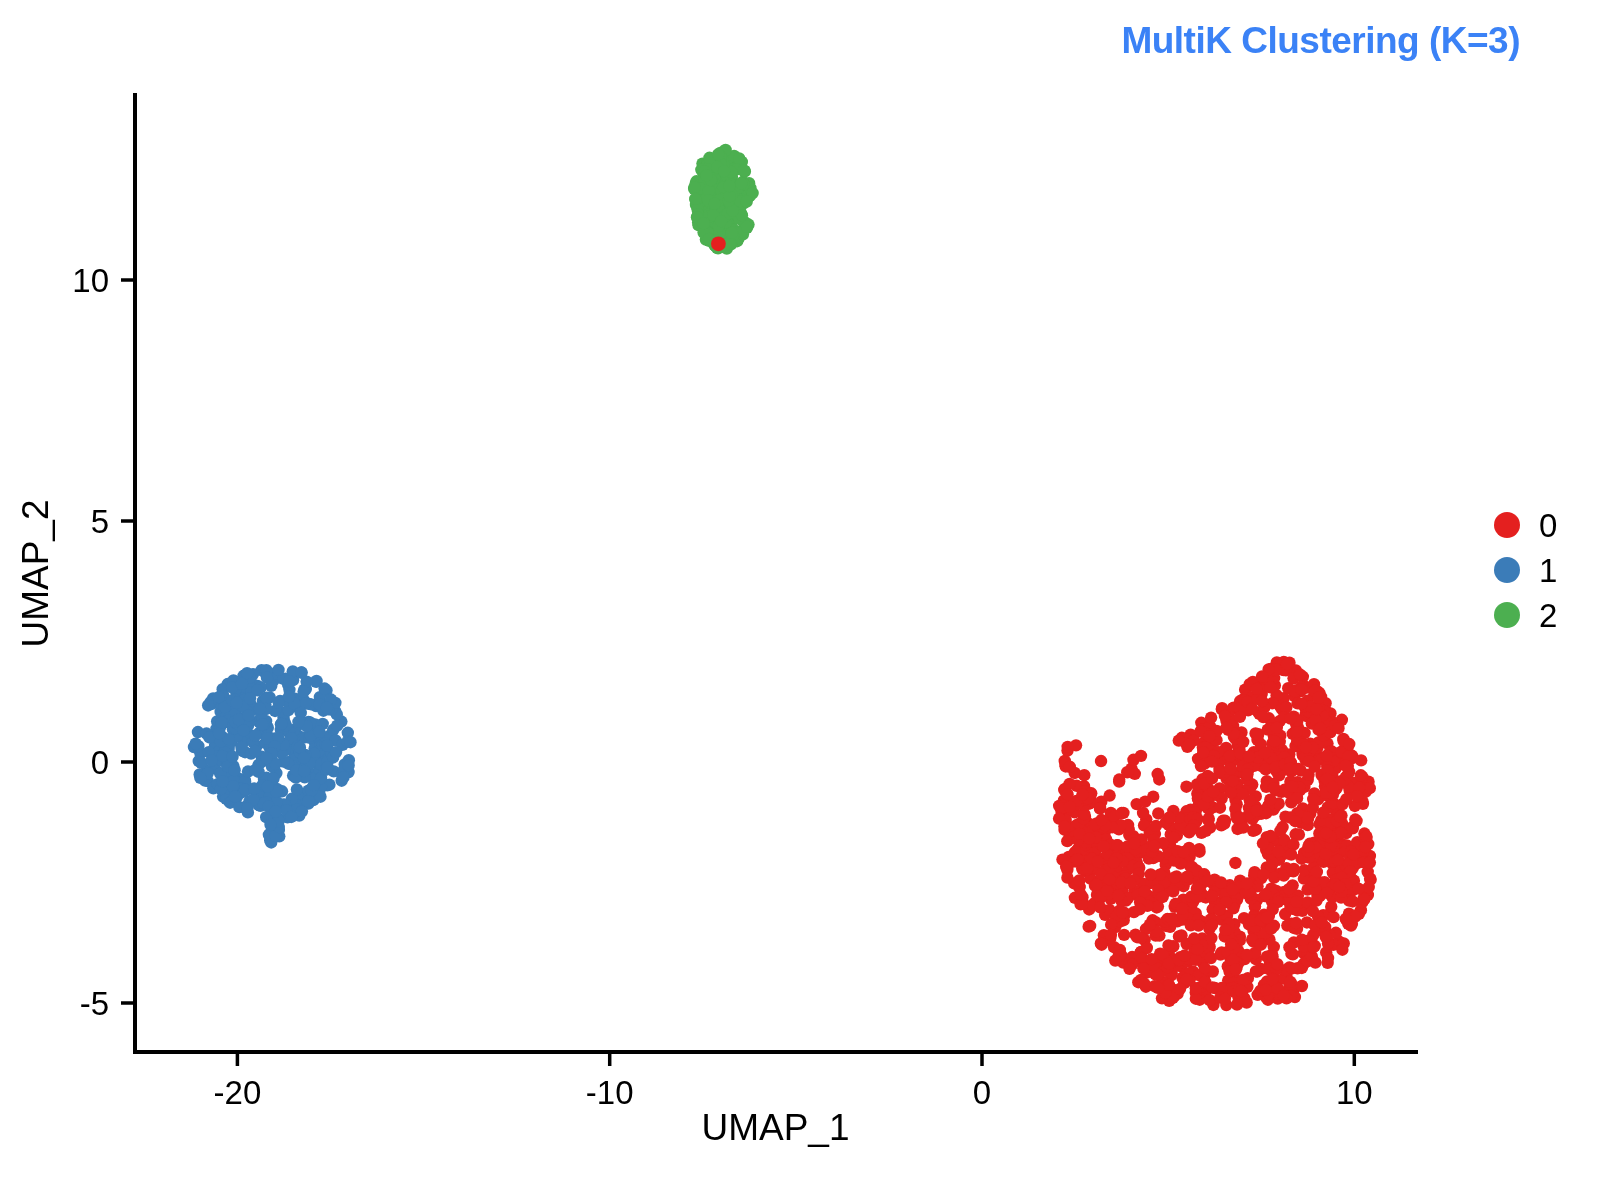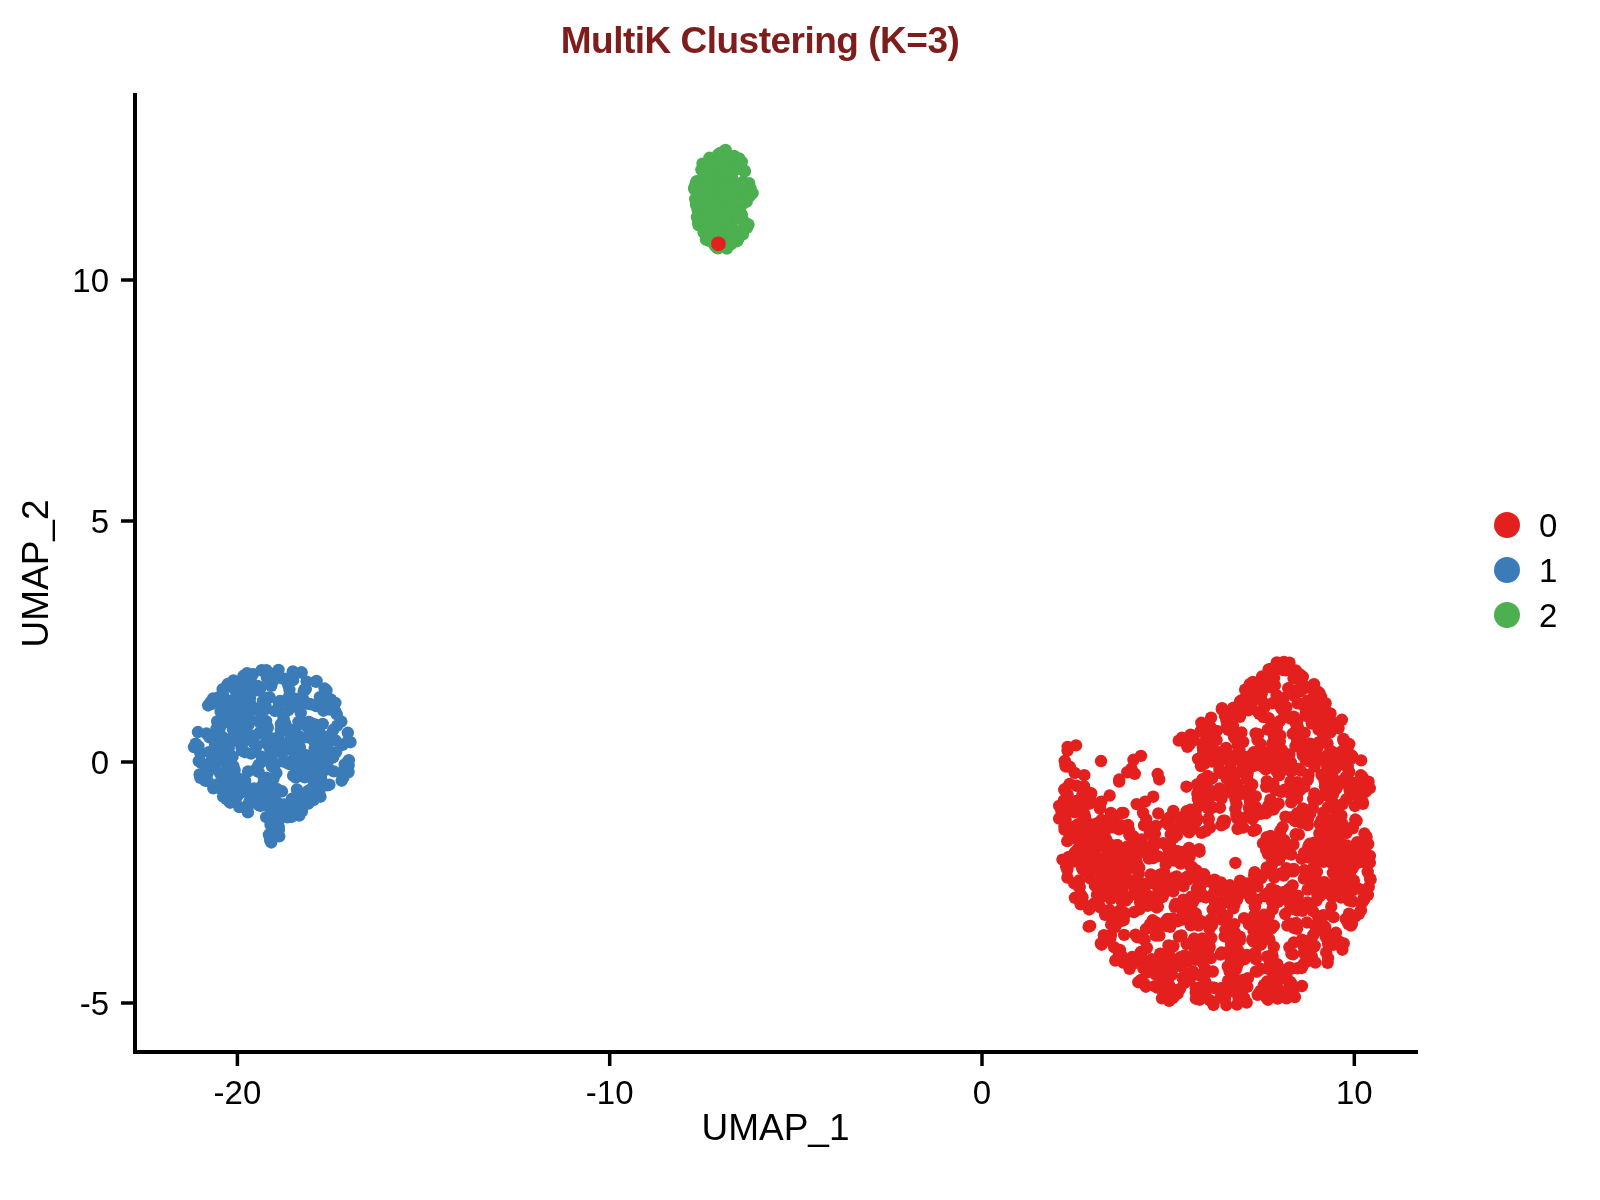--- a/index.html
+++ b/index.html
@@ -13,24 +13,24 @@
     height: 1200px;
     background: #ffffff;
     font-family: "Liberation Sans", sans-serif;
     overflow: hidden;
   }
   #chart-title {
     position: absolute;
     left: 0;
     top: 20px;
     width: 1520px;
-    text-align: center;
+    text-align: right;
     font-size: 37px;
     font-weight: bold;
-    color: #7f1d1d;
+    color: #3b82f6;
     letter-spacing: -0.5px;
   }
   #plot-svg {
     position: absolute;
     left: 0;
     top: 0;
   }
   .axis-line {
     stroke: #000000;
     stroke-width: 4;

